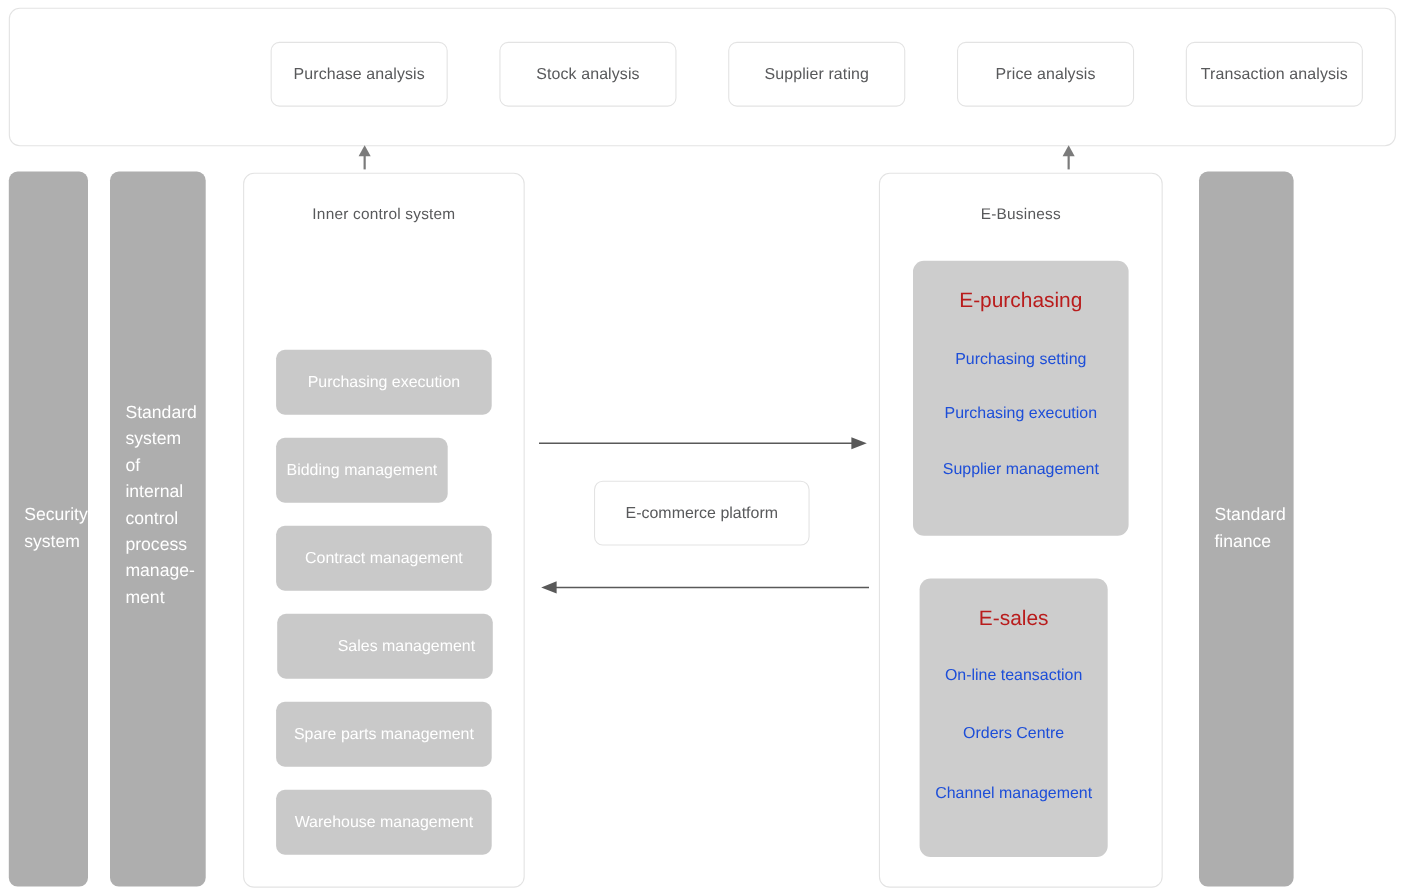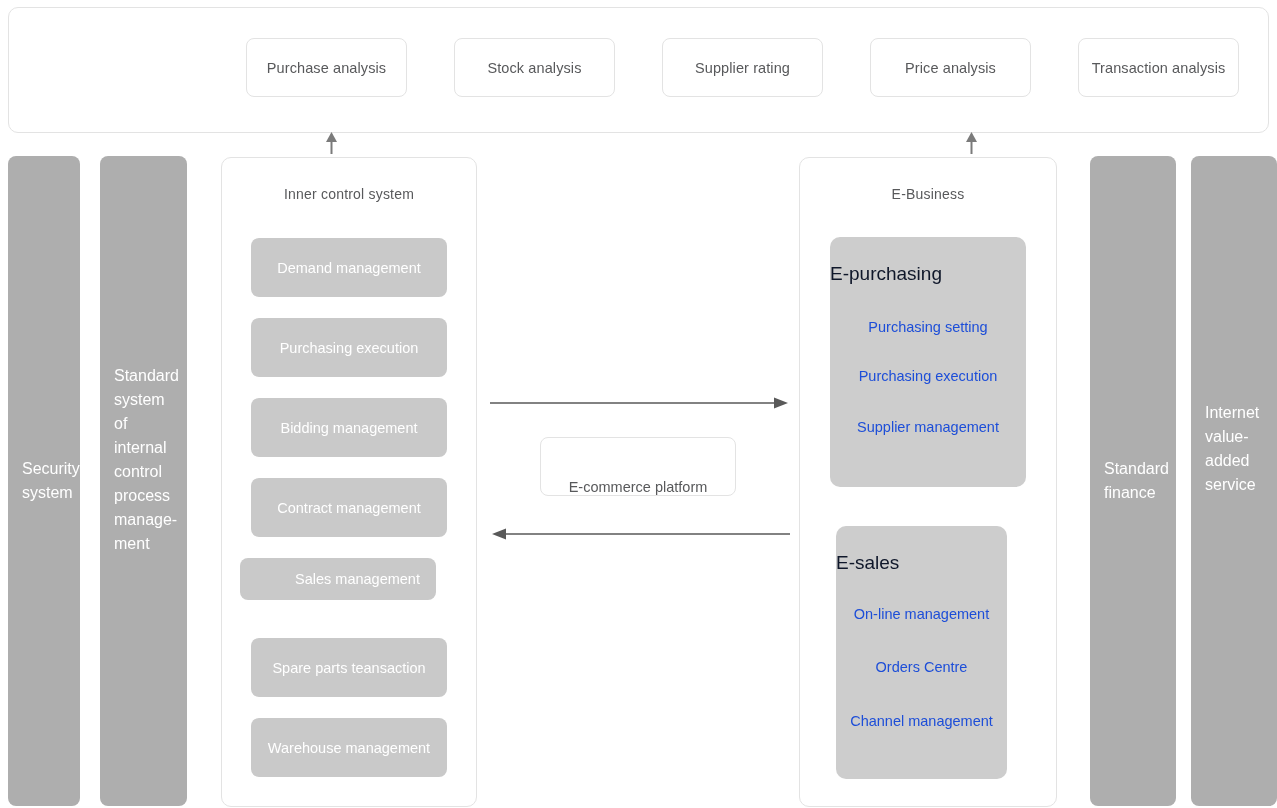--- a/index.html
+++ b/index.html
@@ -100,22 +100,22 @@
   .group-box {
     position: absolute;
     background: #cdcdcd;
     border-radius: 10px;
     box-sizing: border-box;
   }
   .group-heading {
     position: absolute;
     left: 0;
     right: 0;
-    text-align: left;
-    color: #0f172a;
+    text-align: center;
+    color: #b91c1c;
     font-size: 19px;
   }
   .group-line {
     position: absolute;
     left: 0;
     right: 0;
     text-align: center;
     color: #1d4ed8;
     font-size: 14.5px;
     white-space: nowrap;
@@ -123,21 +123,21 @@
 
   
   #ecommerce-platform {
     left: 540px;
     top: 437px;
     width: 196px;
     height: 59px;
     border: 1px solid #e3e3e3;
     border-radius: 8px;
     display: flex;
-    align-items: flex-end;
+    align-items: center;
     justify-content: center;
     color: #58595b;
     font-size: 14.5px;
     white-space: nowrap;
   }
 
   
   .arrow-svg {
     position: absolute;
     overflow: visible;
@@ -170,26 +170,25 @@
     <div>Security system</div>
   </div>
 
   <div class="side-column offset-text" style="left:100px; top:156px; width:87px; height:650px; padding-top:208px;">
     <div>Standard system of internal control process manage-ment</div>
   </div>
 
   <div class="panel" style="left:221px; top:157px; width:256px; height:650px;">
     <div class="panel-title" style="top:28px;">Inner control system</div>
 
-    <div class="gray-item" style="left:29px; top:80px;  width:196px; height:59px;">Demand management</div>
     <div class="gray-item" style="left:29px; top:160px; width:196px; height:59px;">Purchasing execution</div>
-    <div class="gray-item" style="left:29px; top:240px; width:196px; height:59px;">Bidding management</div>
+    <div class="gray-item" style="left:29px; top:240px; width:156px; height:59px;">Bidding management</div>
     <div class="gray-item" style="left:29px; top:320px; width:196px; height:59px;">Contract management</div>
-    <div class="gray-item" style="left:18px; top:400px; width:196px; height:42px;padding-left:39px;">Sales management</div>
-    <div class="gray-item" style="left:29px; top:480px; width:196px; height:59px;">Spare parts teansaction</div>
+    <div class="gray-item" style="left:30px; top:400px; width:196px; height:59px;padding-left:39px;">Sales management</div>
+    <div class="gray-item" style="left:29px; top:480px; width:196px; height:59px;">Spare parts management</div>
     <div class="gray-item" style="left:29px; top:560px; width:196px; height:59px;">Warehouse management</div>
   </div>
 
   <svg class="arrow-svg" style="left:490px; top:395px;" width="300" height="16">
     <line x1="0" y1="8" x2="289" y2="8" stroke="#595959" stroke-width="1.4"></line>
     <polygon points="298,8 284,2.5 284,13.5" fill="#595959"></polygon>
   </svg>
 
   <div class="panel" id="ecommerce-platform">
     <span>E-commerce platform</span>
@@ -205,27 +204,24 @@
 
     <div class="group-box" style="left:30px; top:79px; width:196px; height:250px;">
       <div class="group-heading" style="top:26px;">E-purchasing</div>
       <div class="group-line" style="top:82px;">Purchasing setting</div>
       <div class="group-line" style="top:131px;">Purchasing execution</div>
       <div class="group-line" style="top:182px;">Supplier management</div>
     </div>
 
     <div class="group-box" style="left:36px; top:368px; width:171px; height:253px;">
       <div class="group-heading" style="top:26px;">E-sales</div>
-      <div class="group-line" style="top:80px;">On-line management</div>
+      <div class="group-line" style="top:80px;">On-line teansaction</div>
       <div class="group-line" style="top:133px;">Orders Centre</div>
       <div class="group-line" style="top:187px;">Channel management</div>
     </div>
   </div>
 
   <div class="side-column" style="left:1090px; top:156px; width:86px; height:650px;">
     <div>Standard finance</div>
   </div>
 
-  <div class="side-column offset-text" style="left:1191px; top:156px; width:86px; height:650px; padding-top:245px;">
-    <div>Internet value-added service</div>
-  </div>
 
 </div>
 
 </body></html>

